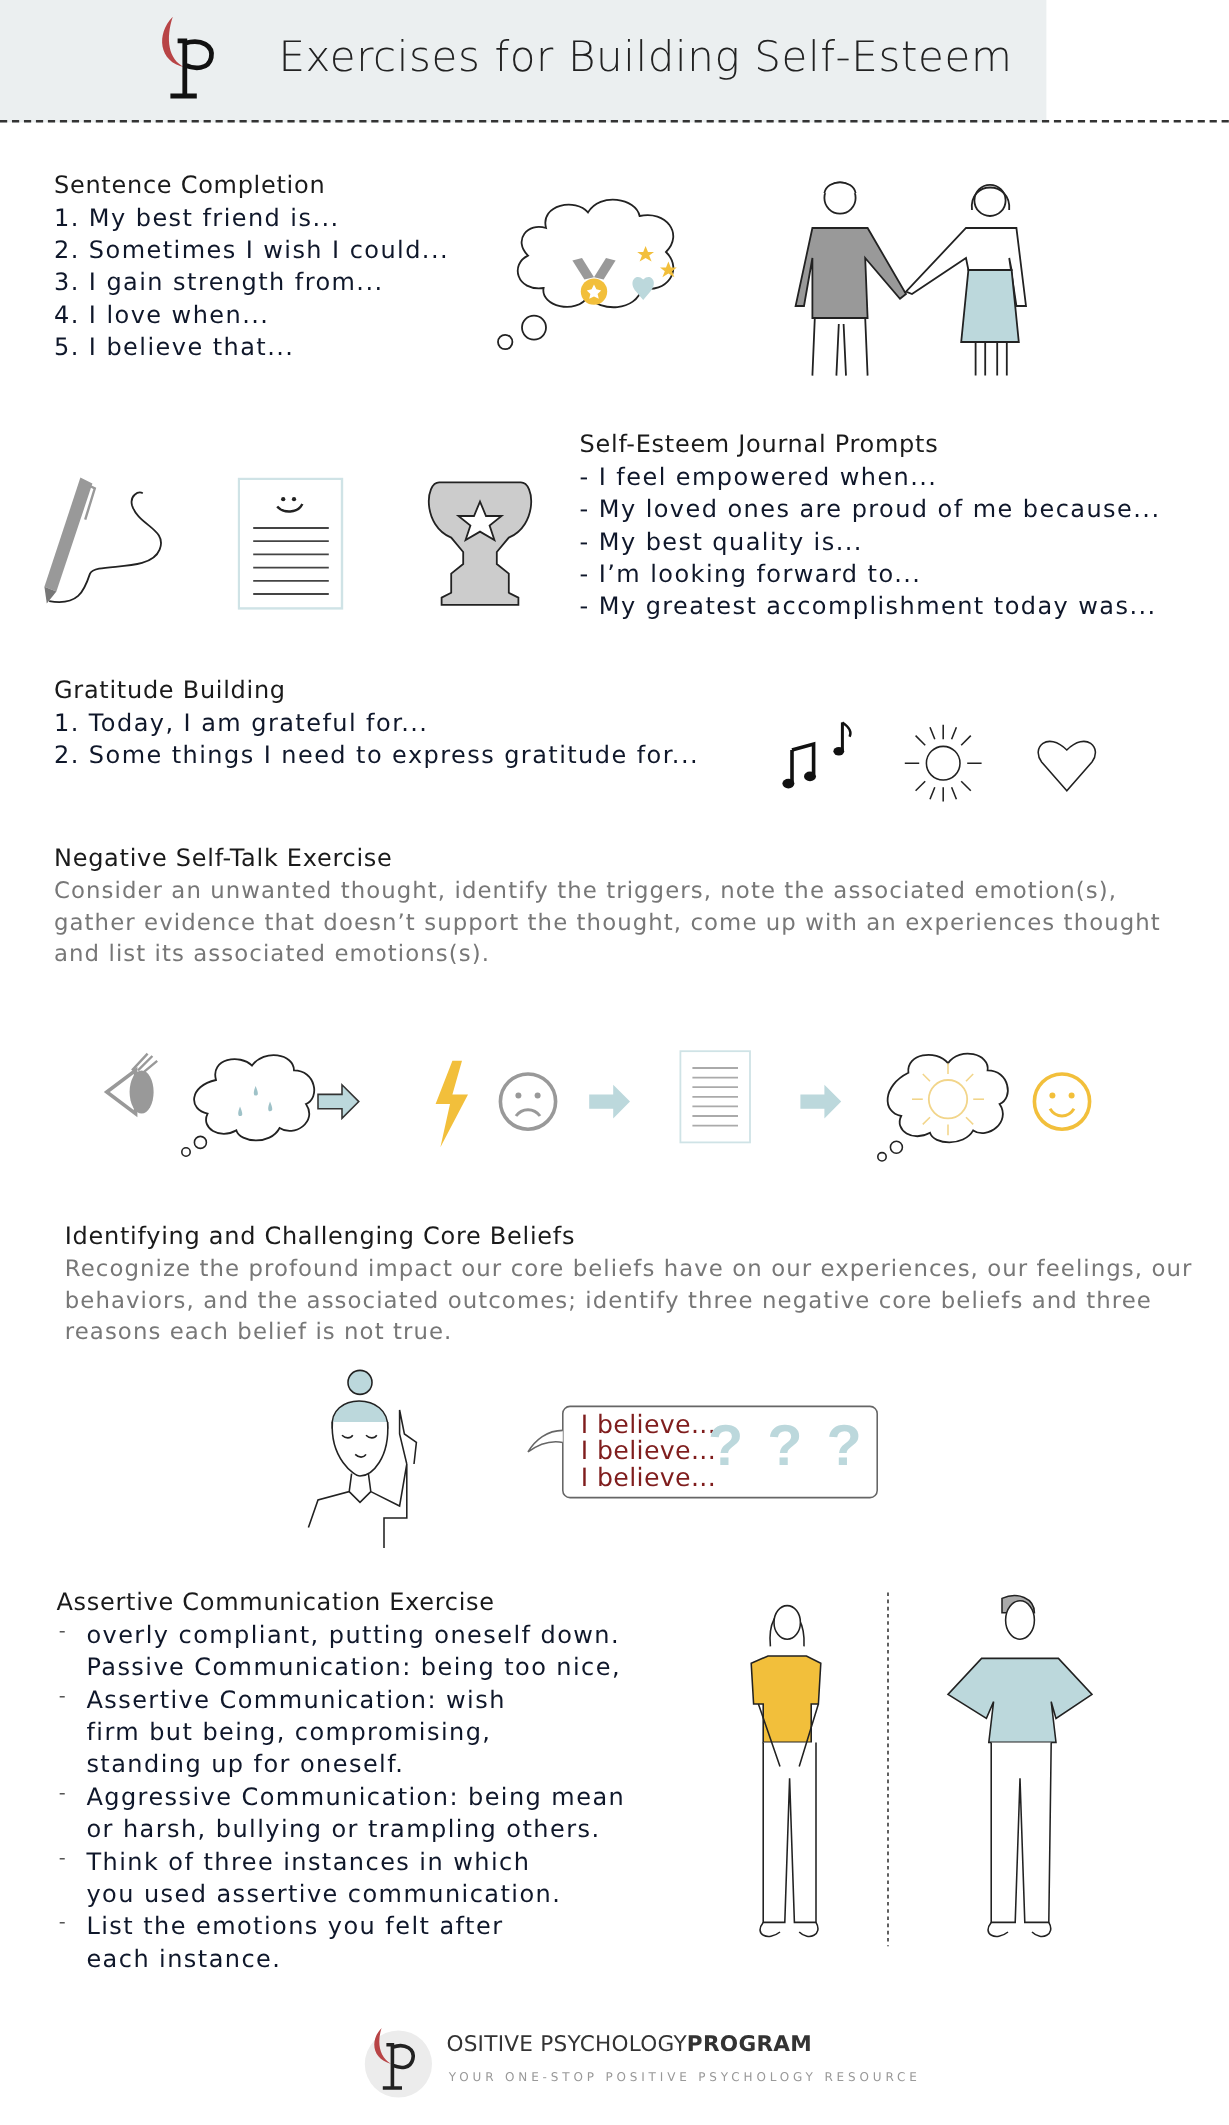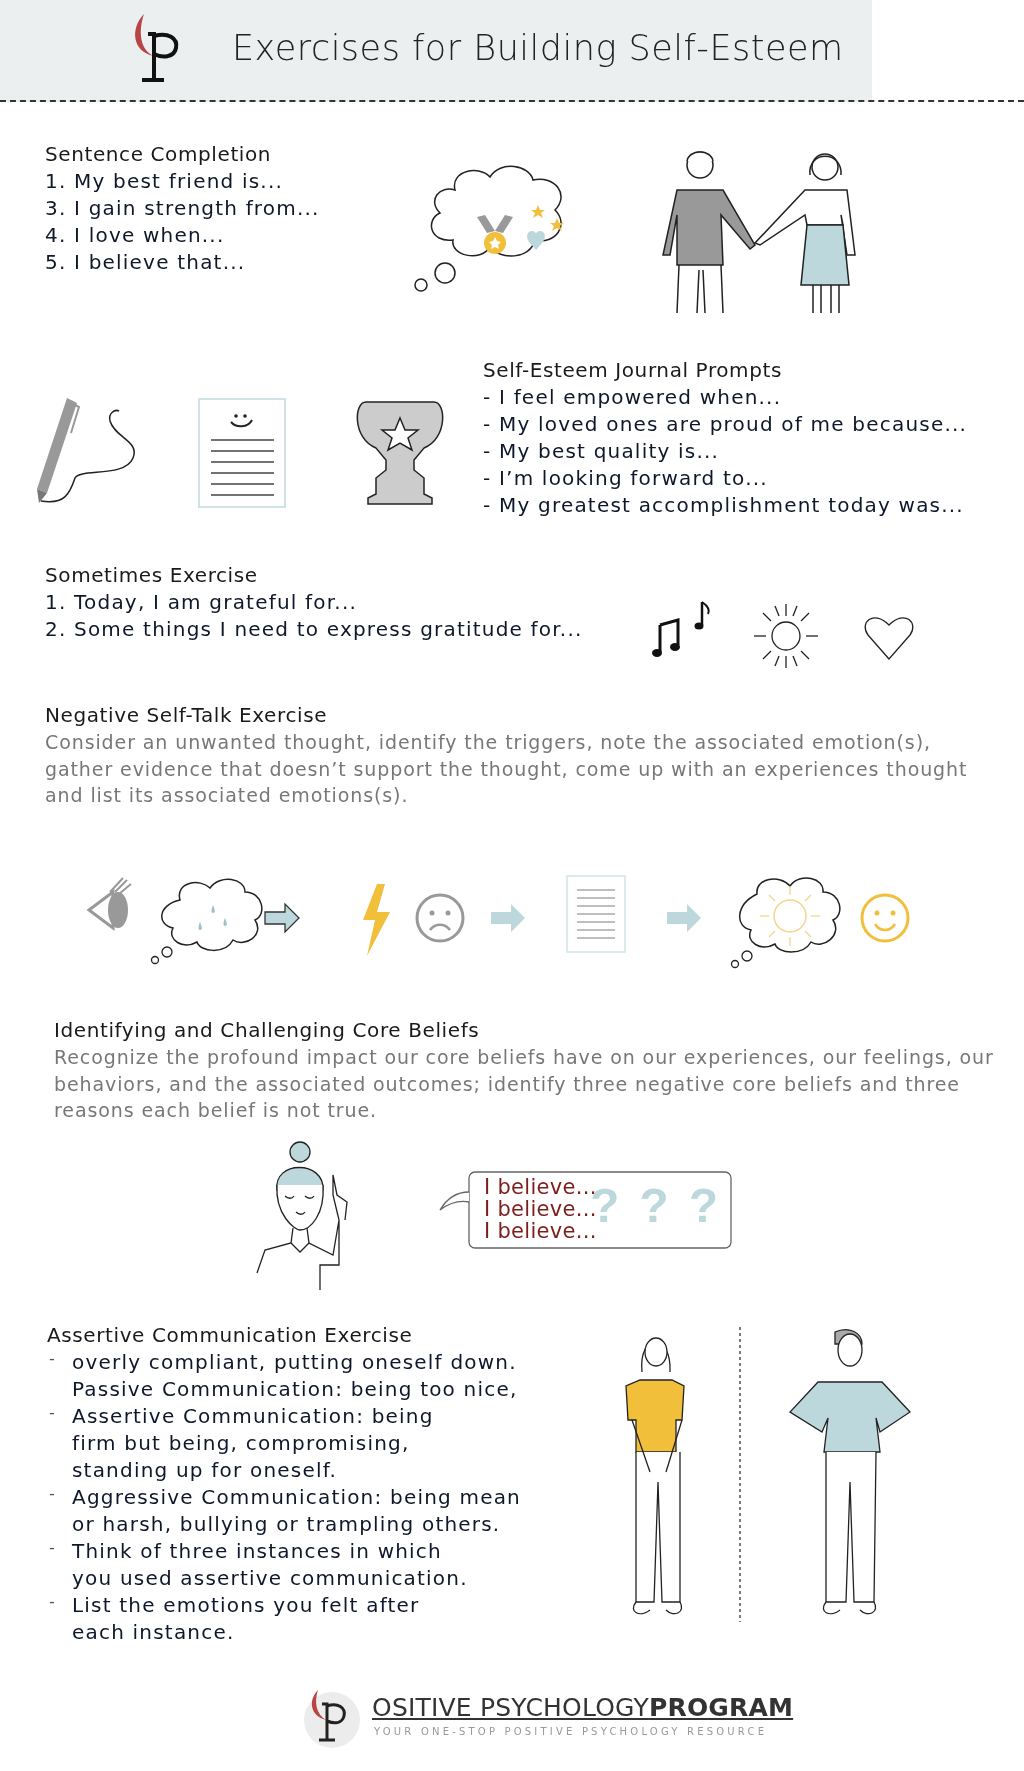--- a/index.html
+++ b/index.html
@@ -8,41 +8,42 @@
   .header-rule { position: absolute; left: 0; top: 100px; width: 1024px; height: 0; border-top: 2px dashed #333; }
   .logo { position: absolute; left: 128px; top: 12px; width: 60px; height: 76px; }
   .page-title { position: absolute; left: 232px; top: 28px; font-size: 35px; color: #222; letter-spacing: 0.5px; font-weight: 300; }
   .sec { position: absolute; }
   .sec h2 { font-size: 20px; font-weight: normal; color: #1a1a1a; letter-spacing: 0.6px; margin-bottom: 2px; }
   .sec .line { font-size: 20px; color: #0f172a; letter-spacing: 1.2px; line-height: 27px; white-space: nowrap; }
   .sec p.body { font-size: 19px; color: #777; letter-spacing: 0.9px; line-height: 26.5px; }
   .ico { position: absolute; }
   .bubble-text { position: absolute; font-size: 21px; color: #7f1d1d; line-height: 22px; letter-spacing: 0.3px; }
   .footer-logo { position: absolute; left: 300px; top: 1686px; }
-  .footer-brand { position: absolute; left: 372px; top: 1693px; font-size: 25px; color: #333; white-space: nowrap; letter-spacing: 0.2px; text-decoration: underline; }
+  .footer-brand { position: absolute; left: 372px; top: 1693px; font-size: 18px; color: #333; white-space: nowrap; letter-spacing: 0.2px; }
   .footer-brand b { font-weight: bold; }
   .footer-tag { position: absolute; left: 374px; top: 1726px; font-size: 10px; color: #999; letter-spacing: 3.2px; white-space: nowrap; }
   .acl { position: relative; padding-left: 25px; }
   .acl::before { content: "-"; position: absolute; left: 2px; }
 </style>
 </head>
 <body>
 
 <div class="header">
   <svg class="logo" viewBox="0 0 60 76">
     <path d="M16 2 C2 16 4 40 26 44 C12 38 10 20 16 2 Z" fill="#b84446"></path>
     <path d="M20 22 L26 22 L26 68 M14 68 L36 68 M26 24 C40 20 50 26 48 36 C46 46 34 46 26 42" stroke="#111" stroke-width="4" fill="none"></path>
   </svg>
   <div class="page-title">Exercises for Building Self-Esteem</div>
 </div>
 <div class="header-rule"></div>
 
 <div class="sec" style="left:45px; top:142px;">
   <h2>Sentence Completion</h2>
   <div class="line">1. My best friend is...</div>
+  <div class="line">2. Sometimes I wish I could...</div>
   <div class="line">3. I gain strength from...</div>
   <div class="line">4. I love when...</div>
   <div class="line">5. I believe that...</div>
 </div>
 
 <svg class="ico" style="left:405px; top:155px;" width="185" height="140" viewBox="0 0 185 140">
   <path d="M50 35 C45 15 75 10 85 22 C95 5 125 10 128 25 C150 20 165 40 150 55 C165 70 150 90 130 85 C125 105 95 105 85 92 C75 108 45 100 48 85 C25 88 20 65 35 58 C22 45 35 30 50 35 Z" fill="#fff" stroke="#222" stroke-width="1.5"></path>
   <path d="M72 62 L80 60 L90 76 L82 78 Z" fill="#999"></path>
   <path d="M100 60 L108 62 L98 78 L90 76 Z" fill="#999"></path>
   <circle cx="90" cy="88" r="11" fill="#f2bf3b"></circle>
@@ -94,21 +95,21 @@
 <div class="sec" style="left:483px; top:358px;">
   <h2>Self-Esteem Journal Prompts</h2>
   <div class="line">- I feel empowered when...</div>
   <div class="line">- My loved ones are proud of me because...</div>
   <div class="line">- My best quality is...</div>
   <div class="line">- I’m looking forward to...</div>
   <div class="line">- My greatest accomplishment today was...</div>
 </div>
 
 <div class="sec" style="left:45px; top:563px;">
-  <h2>Sometimes Exercise</h2>
+  <h2>Gratitude Building</h2>
   <div class="line">1. Today, I am grateful for...</div>
   <div class="line">2. Some things I need to express gratitude for...</div>
 </div>
 <svg class="ico" style="left:650px; top:600px;" width="70" height="60" viewBox="0 0 70 60">
   <path d="M10 25 L28 20 L28 45" stroke="#111" stroke-width="3" fill="none"></path>
     <path d="M10 25 L10 52" stroke="#111" stroke-width="3"></path>
   <ellipse cx="7" cy="53" rx="5" ry="4" fill="#111"></ellipse>
     <ellipse cx="25" cy="47" rx="5" ry="4" fill="#111"></ellipse>
   <path d="M52 2 L52 25" stroke="#111" stroke-width="2.5"></path>
     <path d="M52 2 C58 6 60 10 58 14" stroke="#111" stroke-width="2" fill="none"></path>
@@ -226,21 +227,21 @@
   <span>?</span><span>?</span><span>?</span>
 </div>
 
 <div class="sec" style="left:47px; top:1323px;">
   <h2>Assertive Communication Exercise</h2>
   <div class="acl">
     <div class="line">overly compliant, putting oneself down.</div>
     <div class="line">Passive Communication: being too nice,</div>
   </div>
   <div class="acl">
-    <div class="line">Assertive Communication: being</div>
+    <div class="line">Assertive Communication: wish</div>
     <div class="line">firm but being, compromising,</div>
     <div class="line">standing up for oneself.</div>
   </div>
   <div class="acl">
     <div class="line">Aggressive Communication: being mean</div>
     <div class="line">or harsh, bullying or trampling others.</div>
   </div>
   <div class="acl">
     <div class="line">Think of three instances in which</div>
     <div class="line">you used assertive communication.</div>

